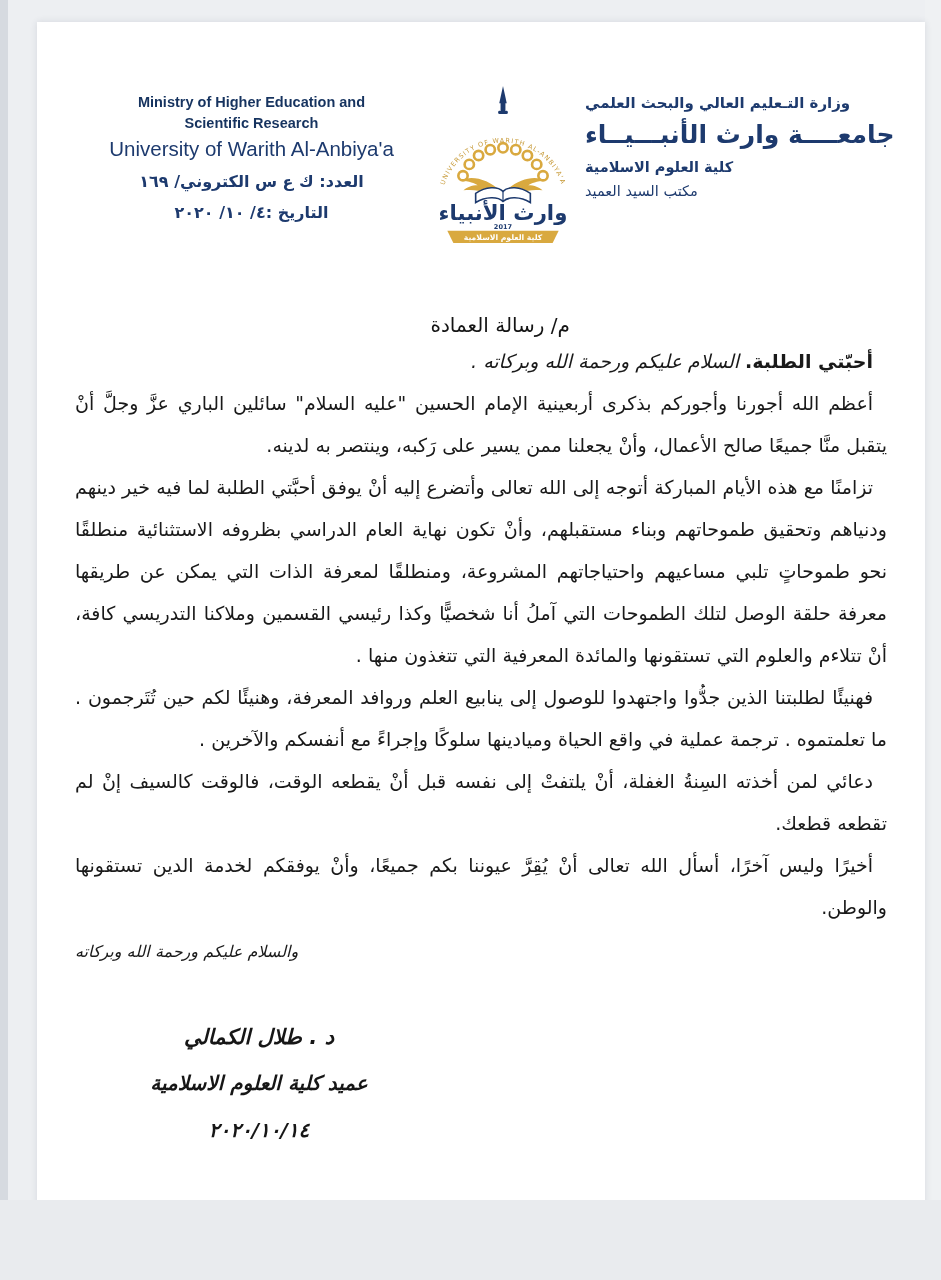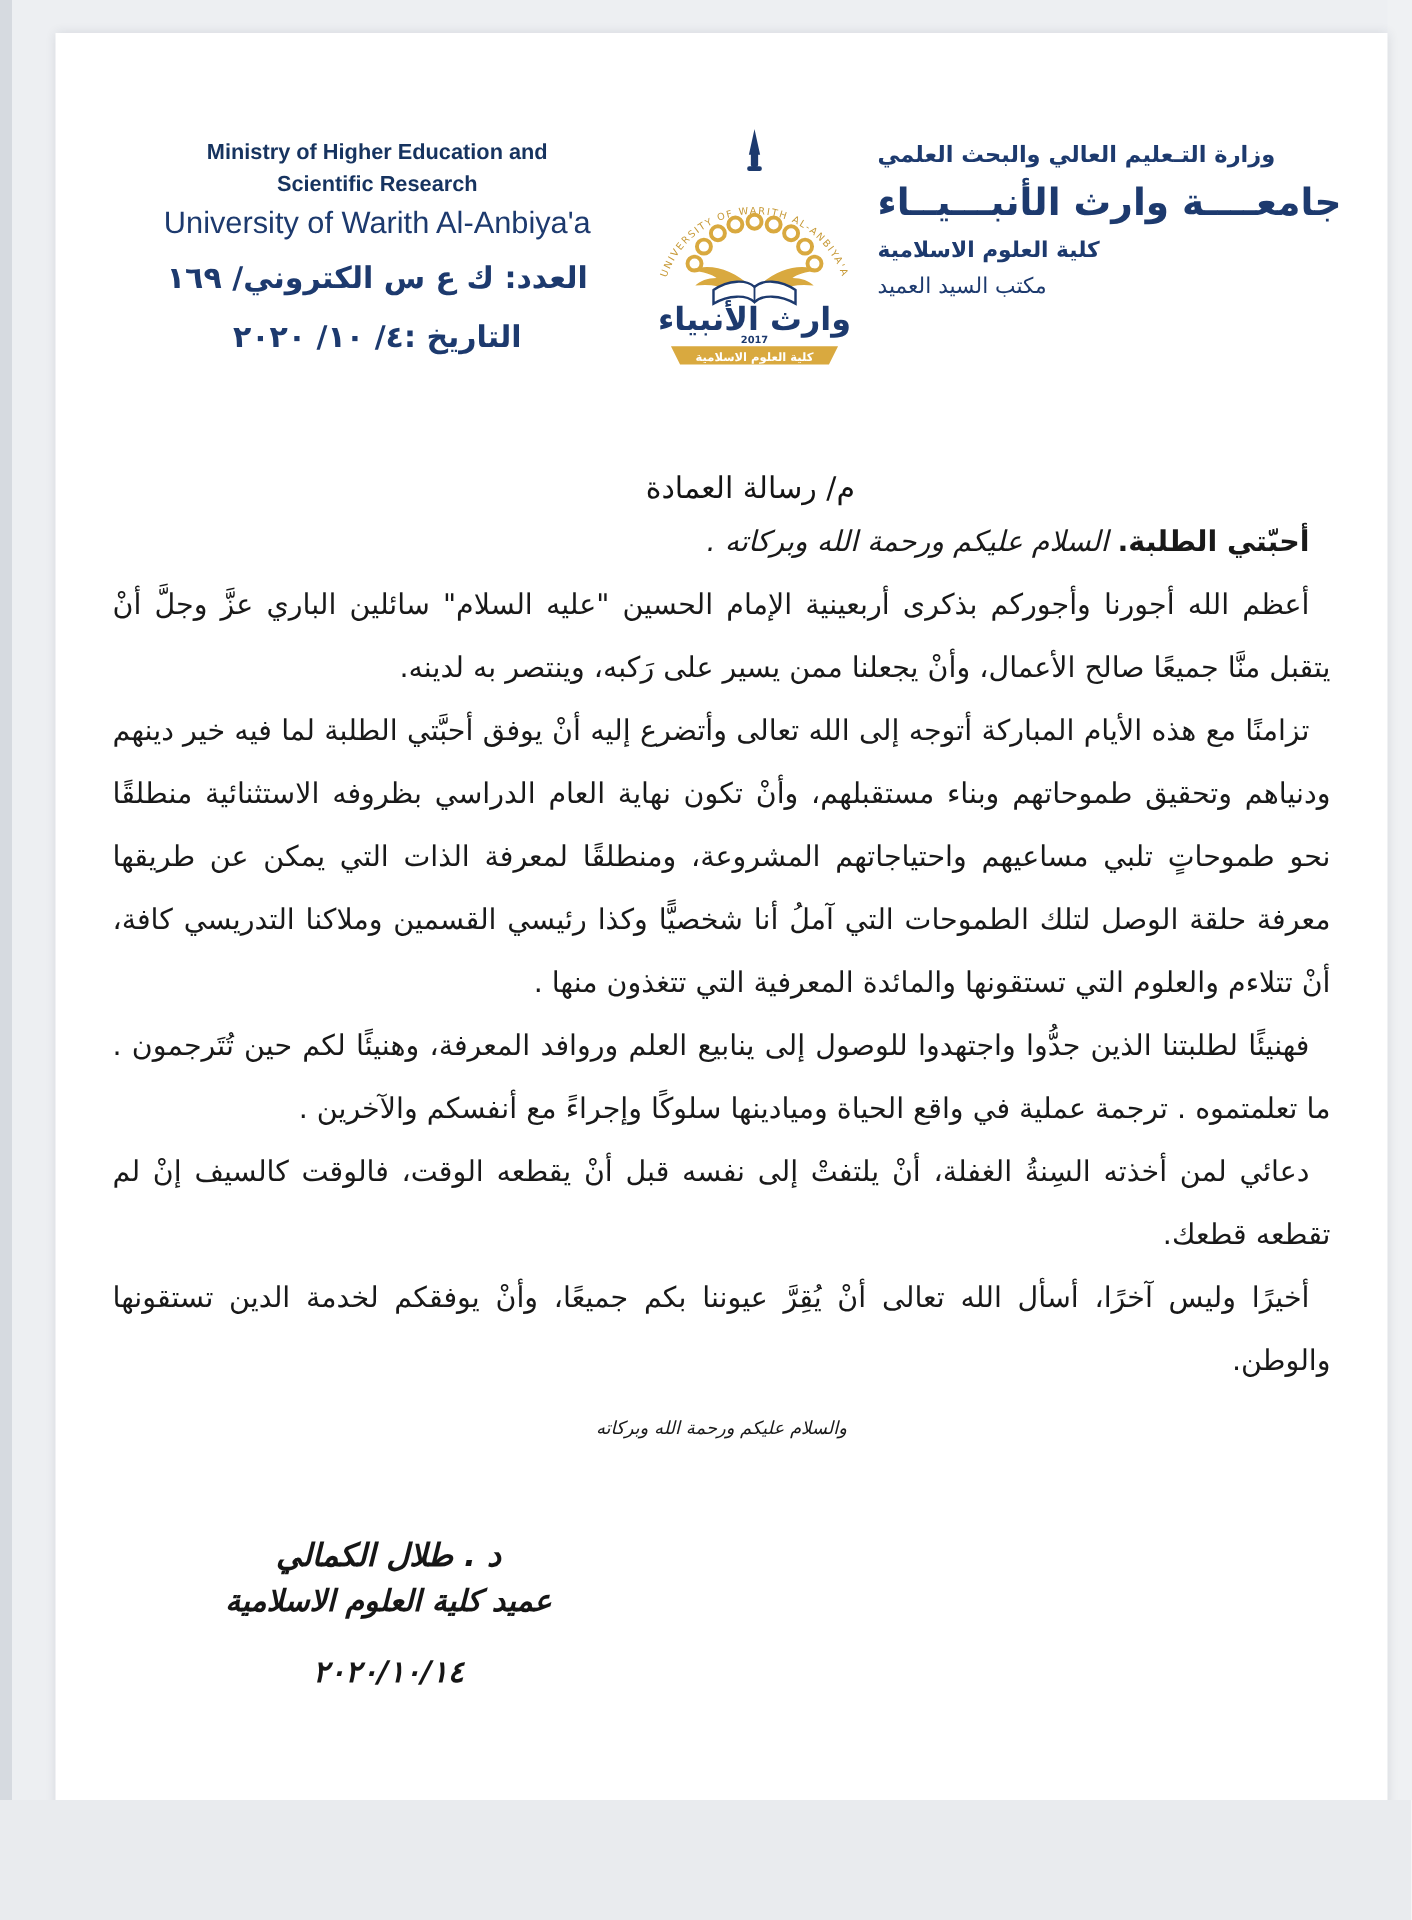--- a/index.html
+++ b/index.html
@@ -9,21 +9,21 @@
   .edge-strip-right{position:absolute;right:0;top:0;width:16px;height:100%;background:#eff1f3;}
   .page{position:absolute;left:37px;top:22px;width:888px;height:1258px;background:#ffffff;
         box-shadow:0 0 7px rgba(40,50,70,.12);}
 
   
   .hdr-left{position:absolute;left:72px;top:70px;width:285px;text-align:center;color:#1d3a6e;}
   .hdr-left .ministry{font-family:"Liberation Sans",sans-serif;font-size:14.5px;font-weight:bold;
         line-height:1.45;color:#16335f;}
   .hdr-left .uni-en{font-family:"Liberation Sans",sans-serif;font-size:20.5px;font-weight:500;
         color:#1d3a6e;margin-top:3px;white-space:nowrap;}
-  .hdr-left .ar-meta{direction:rtl;font-size:20px;font-weight:bold;color:#1d3a6e;line-height:1.95;margin-top:5px;}
+  .hdr-left .ar-meta{direction:rtl;font-size:16px;font-weight:bold;color:#1d3a6e;line-height:1.95;margin-top:5px;}
 
   .logo-wrap{position:absolute;left:390px;top:62px;width:152px;height:162px;}
 
   .hdr-right{position:absolute;right:18px;top:72px;width:322px;text-align:left;
         direction:rtl;color:#1d3a6e;}
   .hdr-right .min-ar{font-size:15px;font-weight:bold;}
   .hdr-right .uni-ar{font-size:25px;font-weight:bold;margin-top:8px;letter-spacing:.5px;}
   .hdr-right .col-ar{font-size:14.5px;font-weight:bold;margin-top:10px;}
   .hdr-right .off-ar{font-size:14.5px;font-weight:normal;margin-top:8px;}
 
@@ -31,26 +31,26 @@
   .to-line{position:absolute;top:240px;right:118px;direction:rtl;font-size:20px;color:#141414;}
   .subject-line{position:absolute;top:291px;right:355px;direction:rtl;font-size:20px;color:#141414;}
 
   .body-text{position:absolute;top:318px;left:38px;right:38px;direction:rtl;
         font-size:19px;line-height:42px;color:#191919;text-align:justify;}
   .body-text p{margin:0;text-indent:14px;}
   .greet{margin:0 0 0 0;}
   .greet .bold-lead{font-weight:bold;}
   .script{font-style:italic;font-weight:500;}
 
-  .closing-script{margin-top:3px;text-align:center;text-indent:0;font-size:12px;}
+  .closing-script{margin-top:3px;text-align:left;text-indent:0;font-size:16px;}
 
   .signature{position:absolute;top:1003px;left:72px;width:300px;text-align:center;
         direction:rtl;color:#161616;font-style:italic;}
   .signature .sig-name{font-size:21px;font-weight:600;}
-  .signature .sig-title{font-size:20px;font-weight:600;margin-top:6px;}
+  .signature .sig-title{font-size:20px;font-weight:600;margin-top:22px;}
   .signature .sig-date{font-size:20px;font-weight:600;margin-top:23px;direction:ltr;}
 
   
   .logo-svg text{font-family:"DejaVu Sans",sans-serif;}
 </style>
 </head>
 <body>
 
 <div class="canvas">
   <div class="edge-strip-left"></div>

